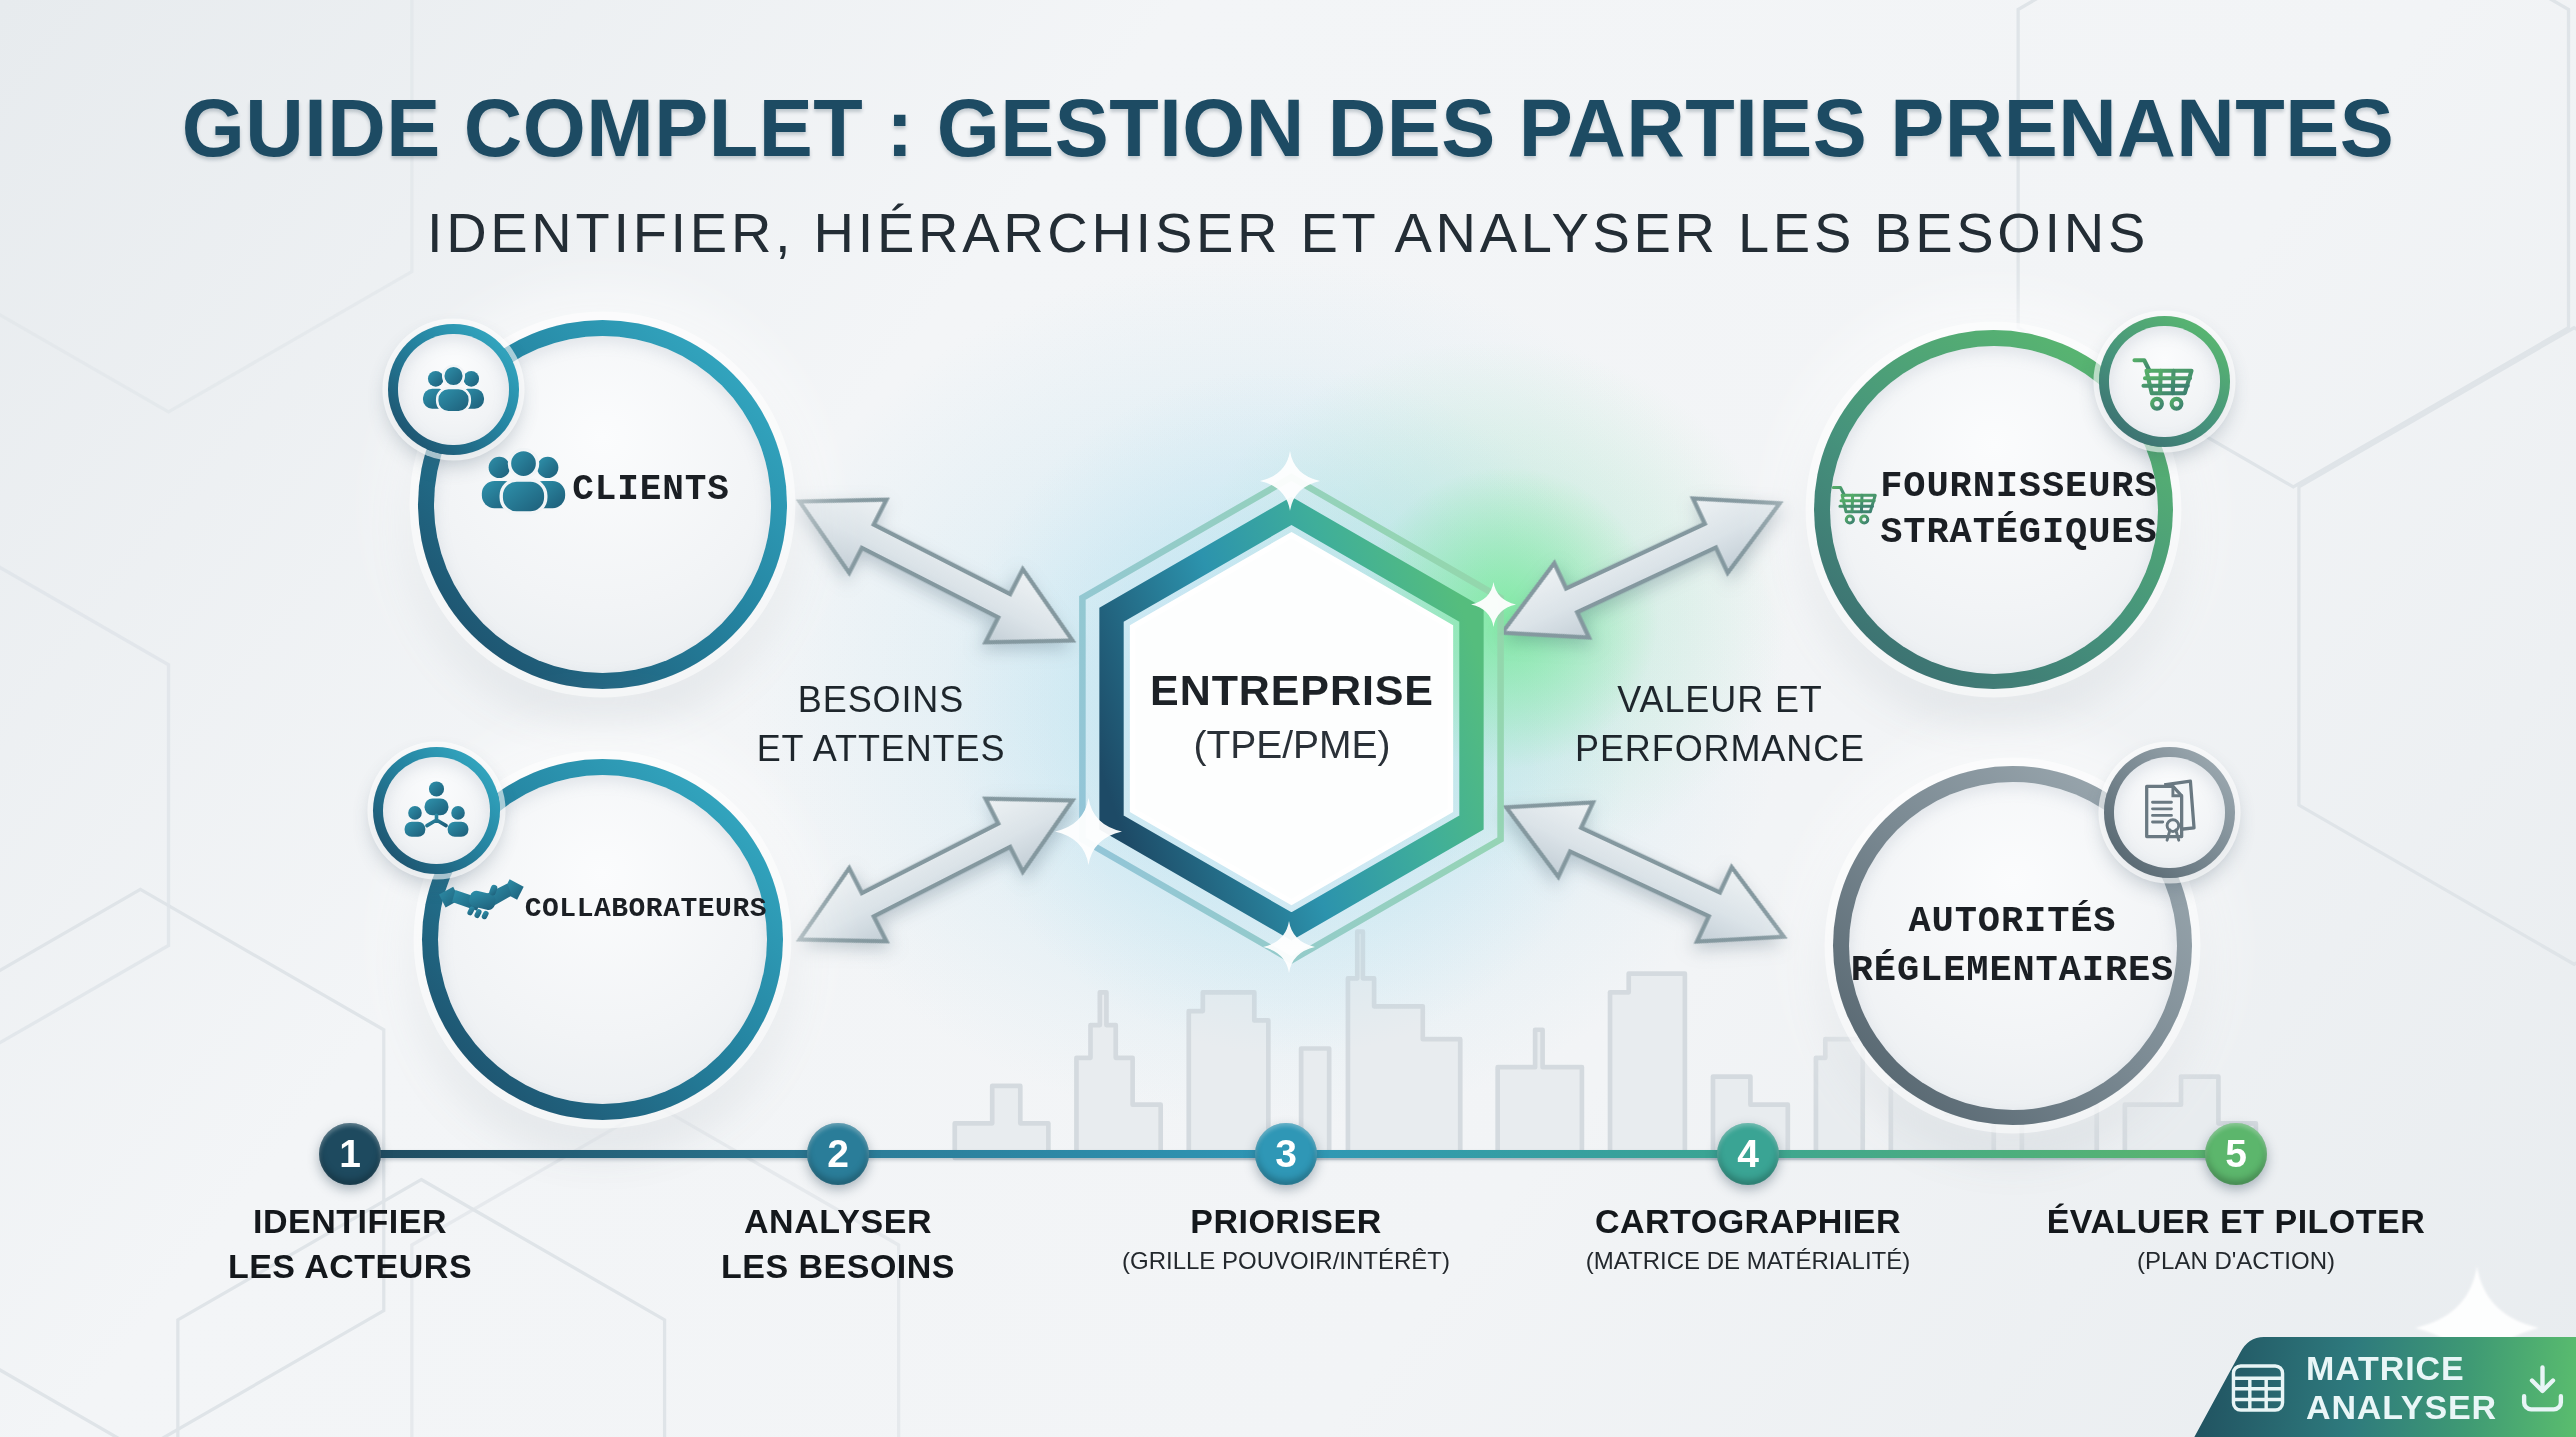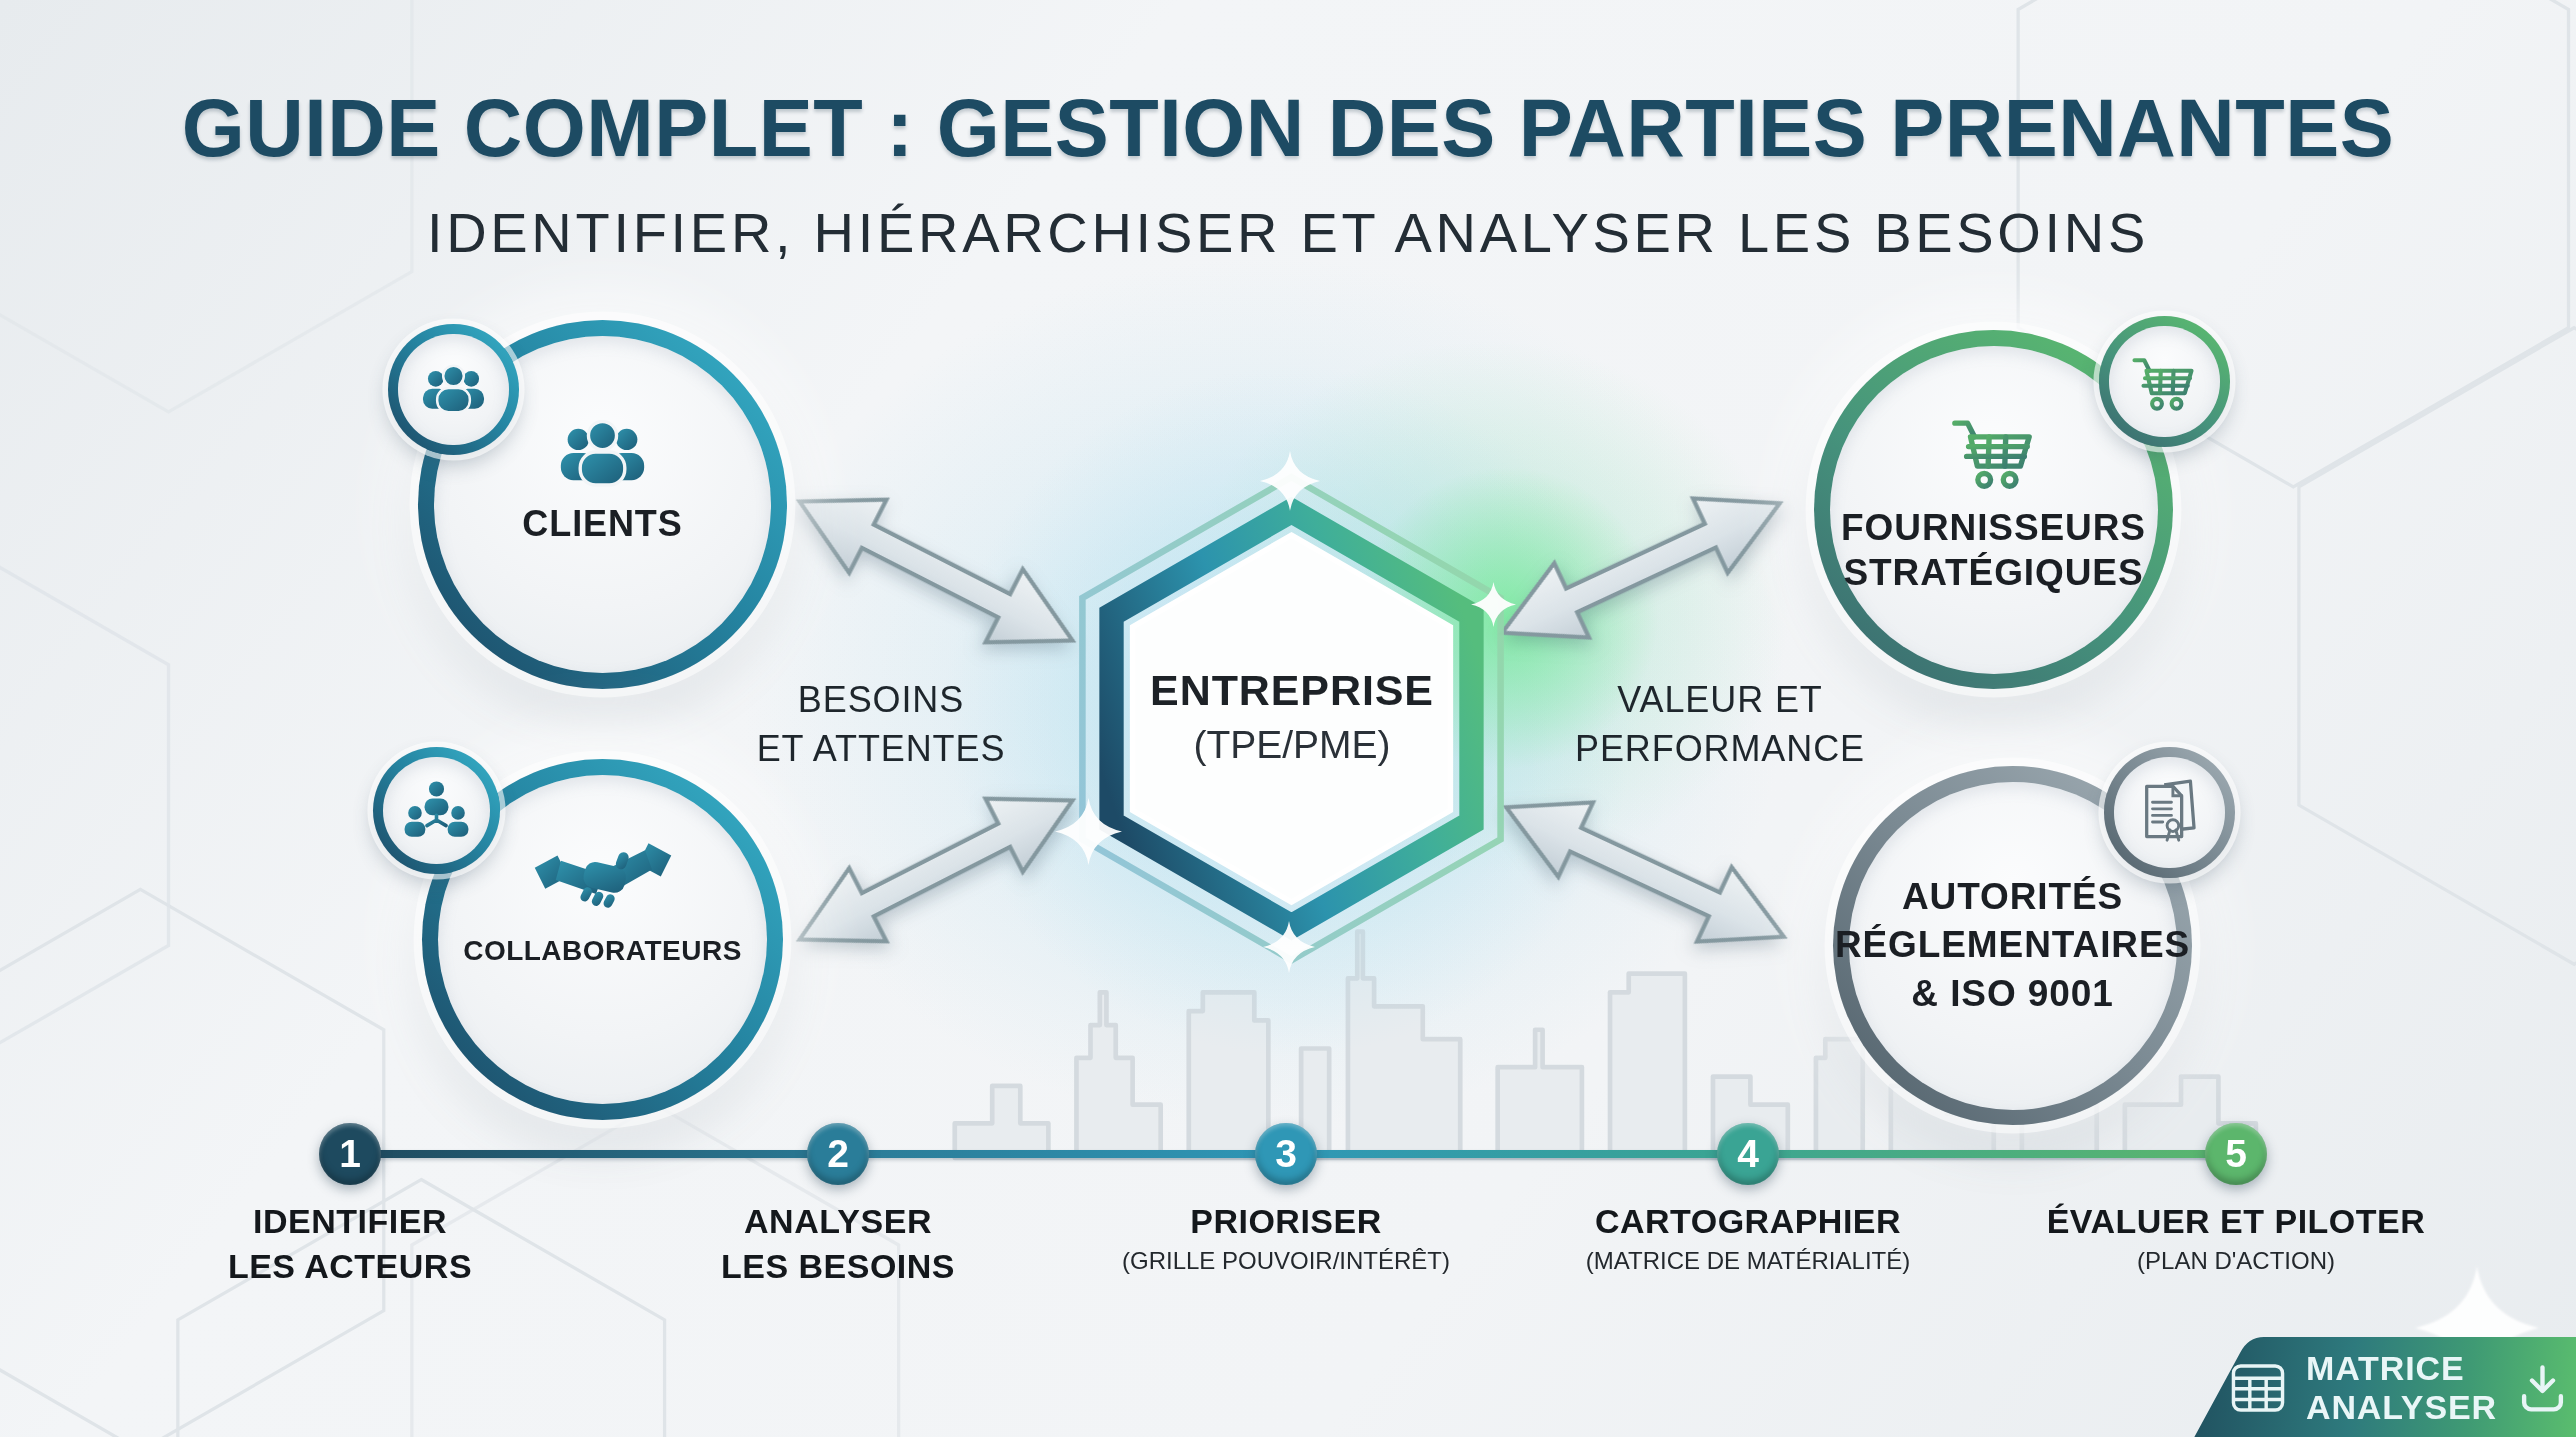--- a/index.html
+++ b/index.html
@@ -47,22 +47,23 @@
   .ring {
     position:absolute; border-radius:50%; z-index:5;
     display:flex; align-items:center; justify-content:center;
     box-shadow:0 0 0 8.4px rgba(255,255,255,.55), 0 0 66px 17px rgba(255,255,255,.85),
                0 24px 45px rgba(55,80,100,.25);
   }
   .ring-inner {
     border-radius:50%;
     background:radial-gradient(circle at 50% 30%, #fbfcfd 0%, #f2f4f6 58%, #e9edf0 100%);
     box-shadow:inset 0 5.6px 15px rgba(120,140,160,.18);
-    display:flex; flex-direction:column; align-items:center; justify-content:center;
+    display:flex; flex-direction:row; align-items:center; justify-content:center;
     text-align:center;
+    font-family:Liberation Mono, monospace;
   }
   .grad-teal  { background:linear-gradient(225deg,#38b2ca 0%,#2585a2 45%,#1c4661 100%); }
   .grad-green { background:linear-gradient(215deg,#5ec06d 0%,#46937c 55%,#39656e 100%); }
   .grad-gray  { background:linear-gradient(225deg,#a4b0b7 0%,#7c8b94 48%,#4e5e68 100%); }
 
   .node-label { font-weight:800; color:#1b1f24; letter-spacing:0.9px; }
   .clients-label   { font-size:36px; margin-top:15px; }
   .collab-label    { font-size:28px; margin-top:13px; letter-spacing:0.5px; }
   .fourn-label     { font-size:37px; line-height:1.22; margin-top:13px; }
   .auth-label      { font-size:37px; line-height:1.3; }
@@ -356,21 +357,20 @@
           <use href="#icoCart"></use>
         </svg>
     </div>
   </div>
 
   <div class="ring grad-gray" style="left:1833px;top:766px;width:359px;height:359px;">
     <div class="ring-inner" style="width:328px;height:328px;">
       <div class="node-label auth-label">
         <div>AUTORITÉS</div>
         <div>RÉGLEMENTAIRES</div>
-        <div>&amp; ISO 9001</div>
       </div>
     </div>
   </div>
   <div class="satellite grad-gray" style="left:2104px;top:747px;width:131px;height:131px;">
     <div class="ring-inner">
       <svg width="62" height="67" viewBox="0 0 66 72">
           <use href="#icoCert"></use>
         </svg>
     </div>
   </div>

